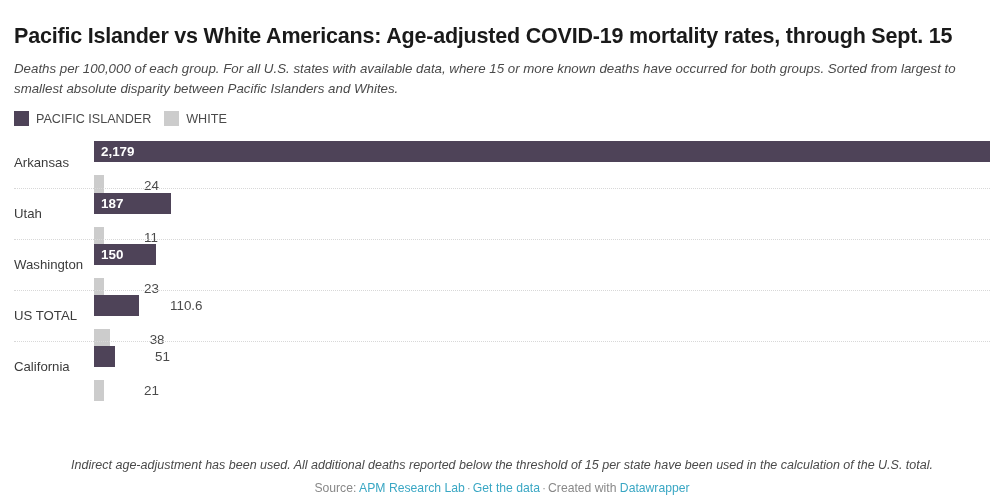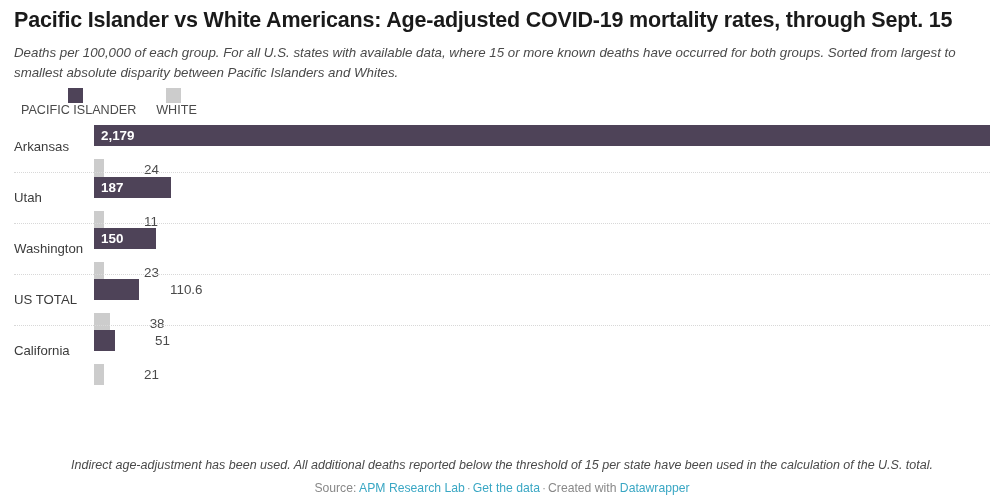--- a/index.html
+++ b/index.html
@@ -13,21 +13,21 @@
     font-family: "Liberation Sans", sans-serif;
     color: #333333;
     overflow: hidden;
     position: relative;
   }
   .chart-wrap {
     position: relative;
     width: 1004px;
     height: 504px;
     box-sizing: border-box;
-    padding: 0 14px;
+    padding: 16px 14px;
   }
 
   
   .title {
     font-size: 21.5px;
     font-weight: bold;
     line-height: 27px;
     color: #1a1a1a;
     letter-spacing: -0.2px;
     padding-top: 7px;
@@ -45,23 +45,22 @@
 
   
   .legend {
     display: flex;
     align-items: center;
     margin-top: 13px;
     height: 15px;
   }
   .legend-item {
     display: flex;
-    align-items: center;
+    align-items: flex-end;
     margin-right: 13px;
-    flex-direction: column;
   }
   .legend-swatch {
     width: 15px;
     height: 15px;
     display: inline-block;
   }
   .legend-label {
     font-size: 12.6px;
     color: #4a4a4a;
     margin-left: 7px;

